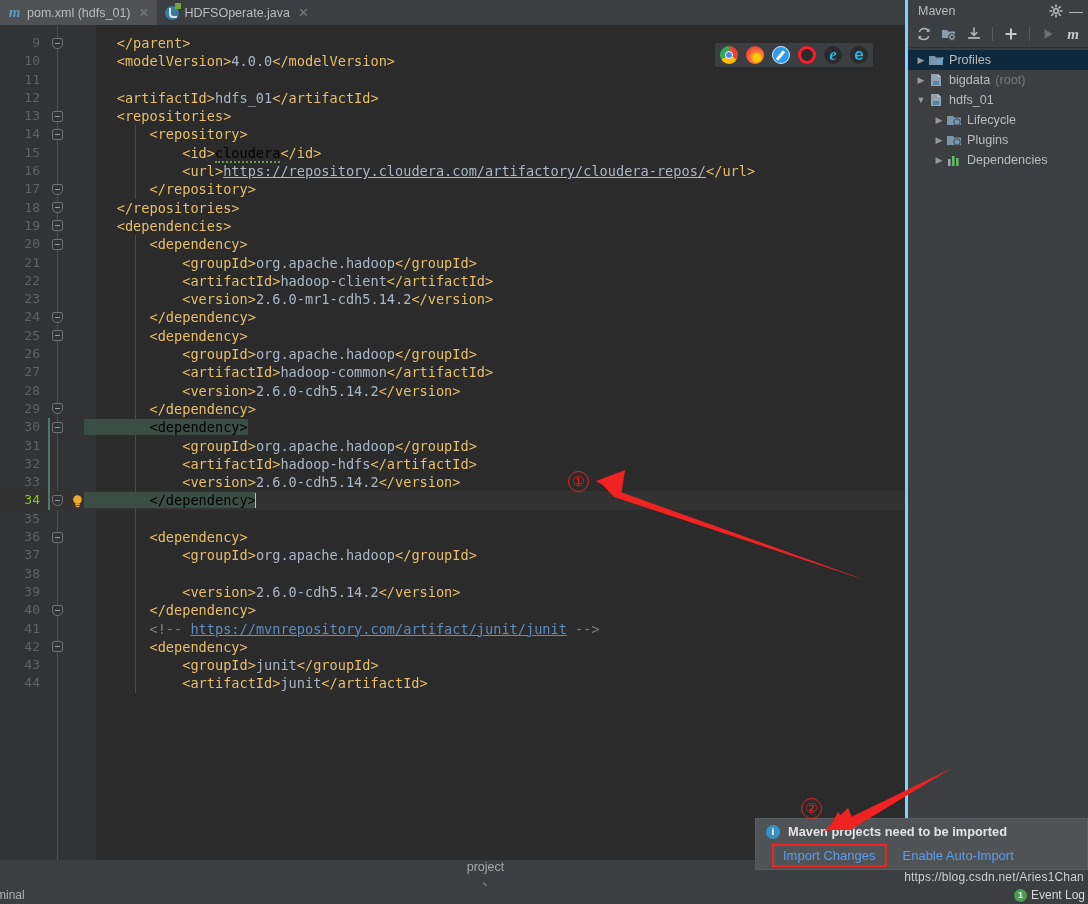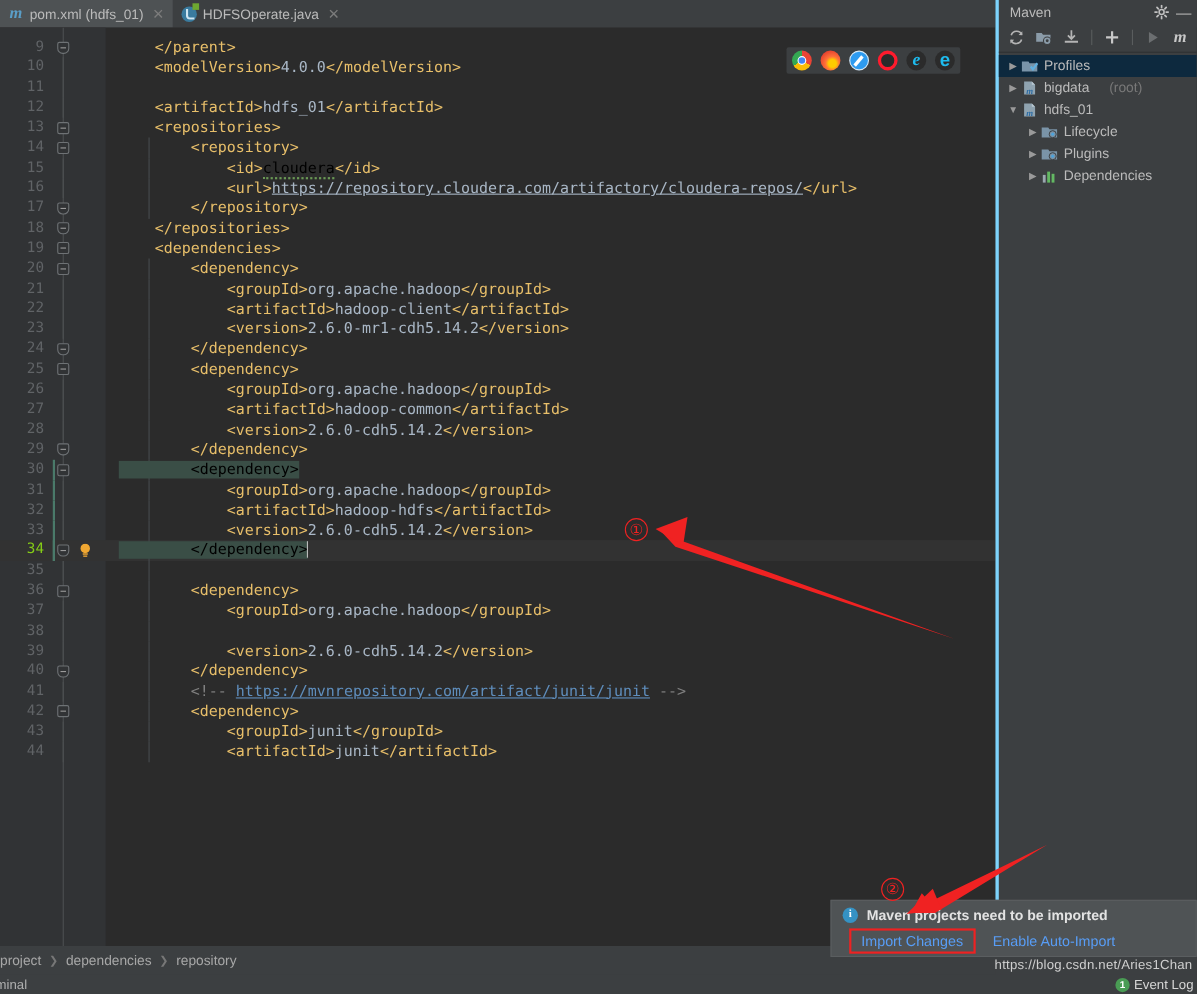--- a/index.html
+++ b/index.html
@@ -61,21 +61,21 @@
   .ln {
     position: relative; height: 18.3px; line-height: 18.3px;
     white-space: pre;
   }
   .ln .num {
     position: absolute; left: 0; width: 40px; text-align: right;
     color: #606366; font-size: 13px;
   }
   .ln.curline { background: #323232; }
   .ln.curline .num { color: #84cc16; }
-  .ln .code { position: absolute; left: 108px; }
+  .ln .code { position: absolute; left: 84px; }
   .tg { color: #e8bf6a; }
   .tx { color: #a9b7c6; }
   .cm { color: #808080; }
   .lnk { color: #5f8ebd; text-decoration: underline; }
   .lnk2 { color: #a9b7c6; text-decoration: underline; }
   .hl { background: #3a4e46; }
   .squig { border-bottom: 2px dotted #6a9955; }
 
   .fold {
     position: absolute; left: 52px; width: 11px; height: 11px;
@@ -152,21 +152,21 @@
     color: #9a9a9a; font-size: 9px; line-height: 1;
   }
   .ticon { width: 16px; height: 16px; margin-right: 5px; flex: none; position: relative; }
   .muted { color: #787878; }
   .indent1 { padding-left: 24px; }
 
   
   .breadcrumb {
     position: absolute; left: 0; top: 860px; width: 905px; height: 26px;
     background: #3c3f41; display: flex; align-items: center;
-    gap: 7px; font-size: 12.5px; color: #a7a7a7;
+    padding-left: 66px; gap: 7px; font-size: 12.5px; color: #a7a7a7; flex-direction: column;
   }
   .crumbsep { color: #777; font-size: 10px; }
   .statusbar {
     position: absolute; left: 0; top: 886px; width: 1088px; height: 18px;
     background: #3c3f41; color: #b0b0b0; font-size: 12px;
     display: flex; align-items: center;
   }
   .statusbar .terminal-lbl { margin-left: -8px; }
   .evlog {
     position: absolute; right: 3px; top: 888px;
@@ -373,21 +373,21 @@
           <span>Profiles</span>
         </div>
         <div class="trow">
           <span class="tri">▶</span>
           <span class="ticon"><svg viewBox="0 0 16 16" width="16" height="16">
               <path d="M3 2h7l3 3v9H3z" fill="#8fa3b0"></path>
               <path d="M10 2v3h3" fill="#b9c8d2"></path>
               <text x="5" y="13" font-size="8" font-style="italic" font-family="serif" fill="#2e6da4" font-weight="bold">m</text>
             </svg></span>
           <span>bigdata</span>
-          <span class="muted" style="margin-left: 18px;">(root)</span>
+          <span class="muted" style="margin-left: 5px;">(root)</span>
         </div>
         <div class="trow">
           <span class="tri">▼</span>
           <span class="ticon"><svg viewBox="0 0 16 16" width="16" height="16">
               <path d="M3 2h7l3 3v9H3z" fill="#8fa3b0"></path>
               <path d="M10 2v3h3" fill="#b9c8d2"></path>
               <text x="5" y="13" font-size="8" font-style="italic" font-family="serif" fill="#2e6da4" font-weight="bold">m</text>
             </svg></span>
           <span>hdfs_01</span>
         </div>

